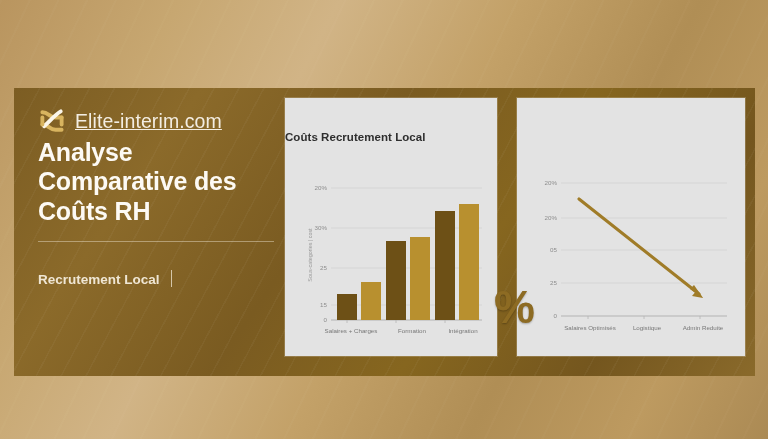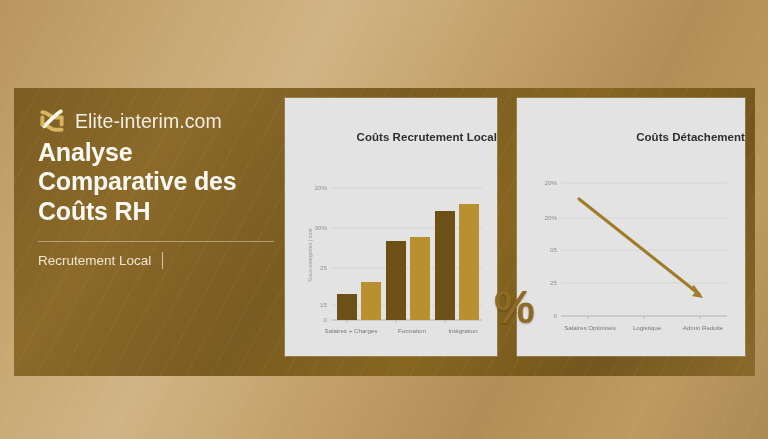--- a/index.html
+++ b/index.html
@@ -94,45 +94,47 @@
     width: 28px;
     height: 28px;
     flex: 0 0 28px;
     display: block;
   }
   #brand-text {
     color: #f3ede2;
     font-size: 19.5px;
     letter-spacing: 0.1px;
     white-space: nowrap;
+    text-decoration: underline;
   }
 
   #headline {
     color: #fdfaf4;
     font-size: 25px;
     font-weight: bold;
     line-height: 1.17;
     letter-spacing: -0.2px;
     white-space: pre-line;
   }
 
   #sub-rule {
     margin-top: 15px;
     width: 236px;
     height: 1px;
     background: rgba(245,238,224,0.42);
   }
 
   #sub-line-1 {
-    margin-top: 10px;
+    margin-top: 28px;
     display: flex;
-    align-items: center;
+    align-items: flex-end;
     gap: 11px;
     color: #efe6d4;
     font-size: 13.5px;
+    font-weight: bold;
   }
   #sub-divider {
     display: inline-block;
     width: 1px;
     height: 17px;
     background: rgba(240,232,214,0.75);
   }
   #sub-line-2 {
     margin-top: 7px;
     color: #eadfca;
@@ -151,21 +153,21 @@
     z-index: 3;
   }
   #chart-card-left  { left: 271px; width: 212px; }
   #chart-card-right { left: 503px; width: 228px; }
 
   .chart-title {
     position: absolute;
     left: 0;
     right: 0;
     top: 33px;
-    text-align: right;
+    text-align: left;
     color: #2e2e2e;
     font-size: 11.5px;
     font-weight: bold;
     letter-spacing: 0.05px;
   }
 
   .plot {
     position: absolute;
     left: 0; right: 0; top: 0; bottom: 0;
   }
@@ -263,21 +265,20 @@
             <text x="66" y="235">Salaires + Charges</text>
             <text x="127" y="235">Formation</text>
             <text x="178" y="235">Intégration</text>
           </g>
         </svg>
       </div>
     </div>
 
     <div id="chart-card-right" class="chart-card">
 
-      <div class="chart-title">Coûts Détachement</div>
 
       <div class="plot">
         <svg viewBox="0 0 228 258" preserveAspectRatio="none">
 
           <g stroke="#cfcfcf" stroke-width="0.7">
             <line x1="44" y1="85" x2="210" y2="85"></line>
             <line x1="44" y1="120" x2="210" y2="120"></line>
             <line x1="44" y1="152" x2="210" y2="152"></line>
             <line x1="44" y1="185" x2="210" y2="185"></line>
             <line x1="44" y1="218" x2="210" y2="218"></line>

